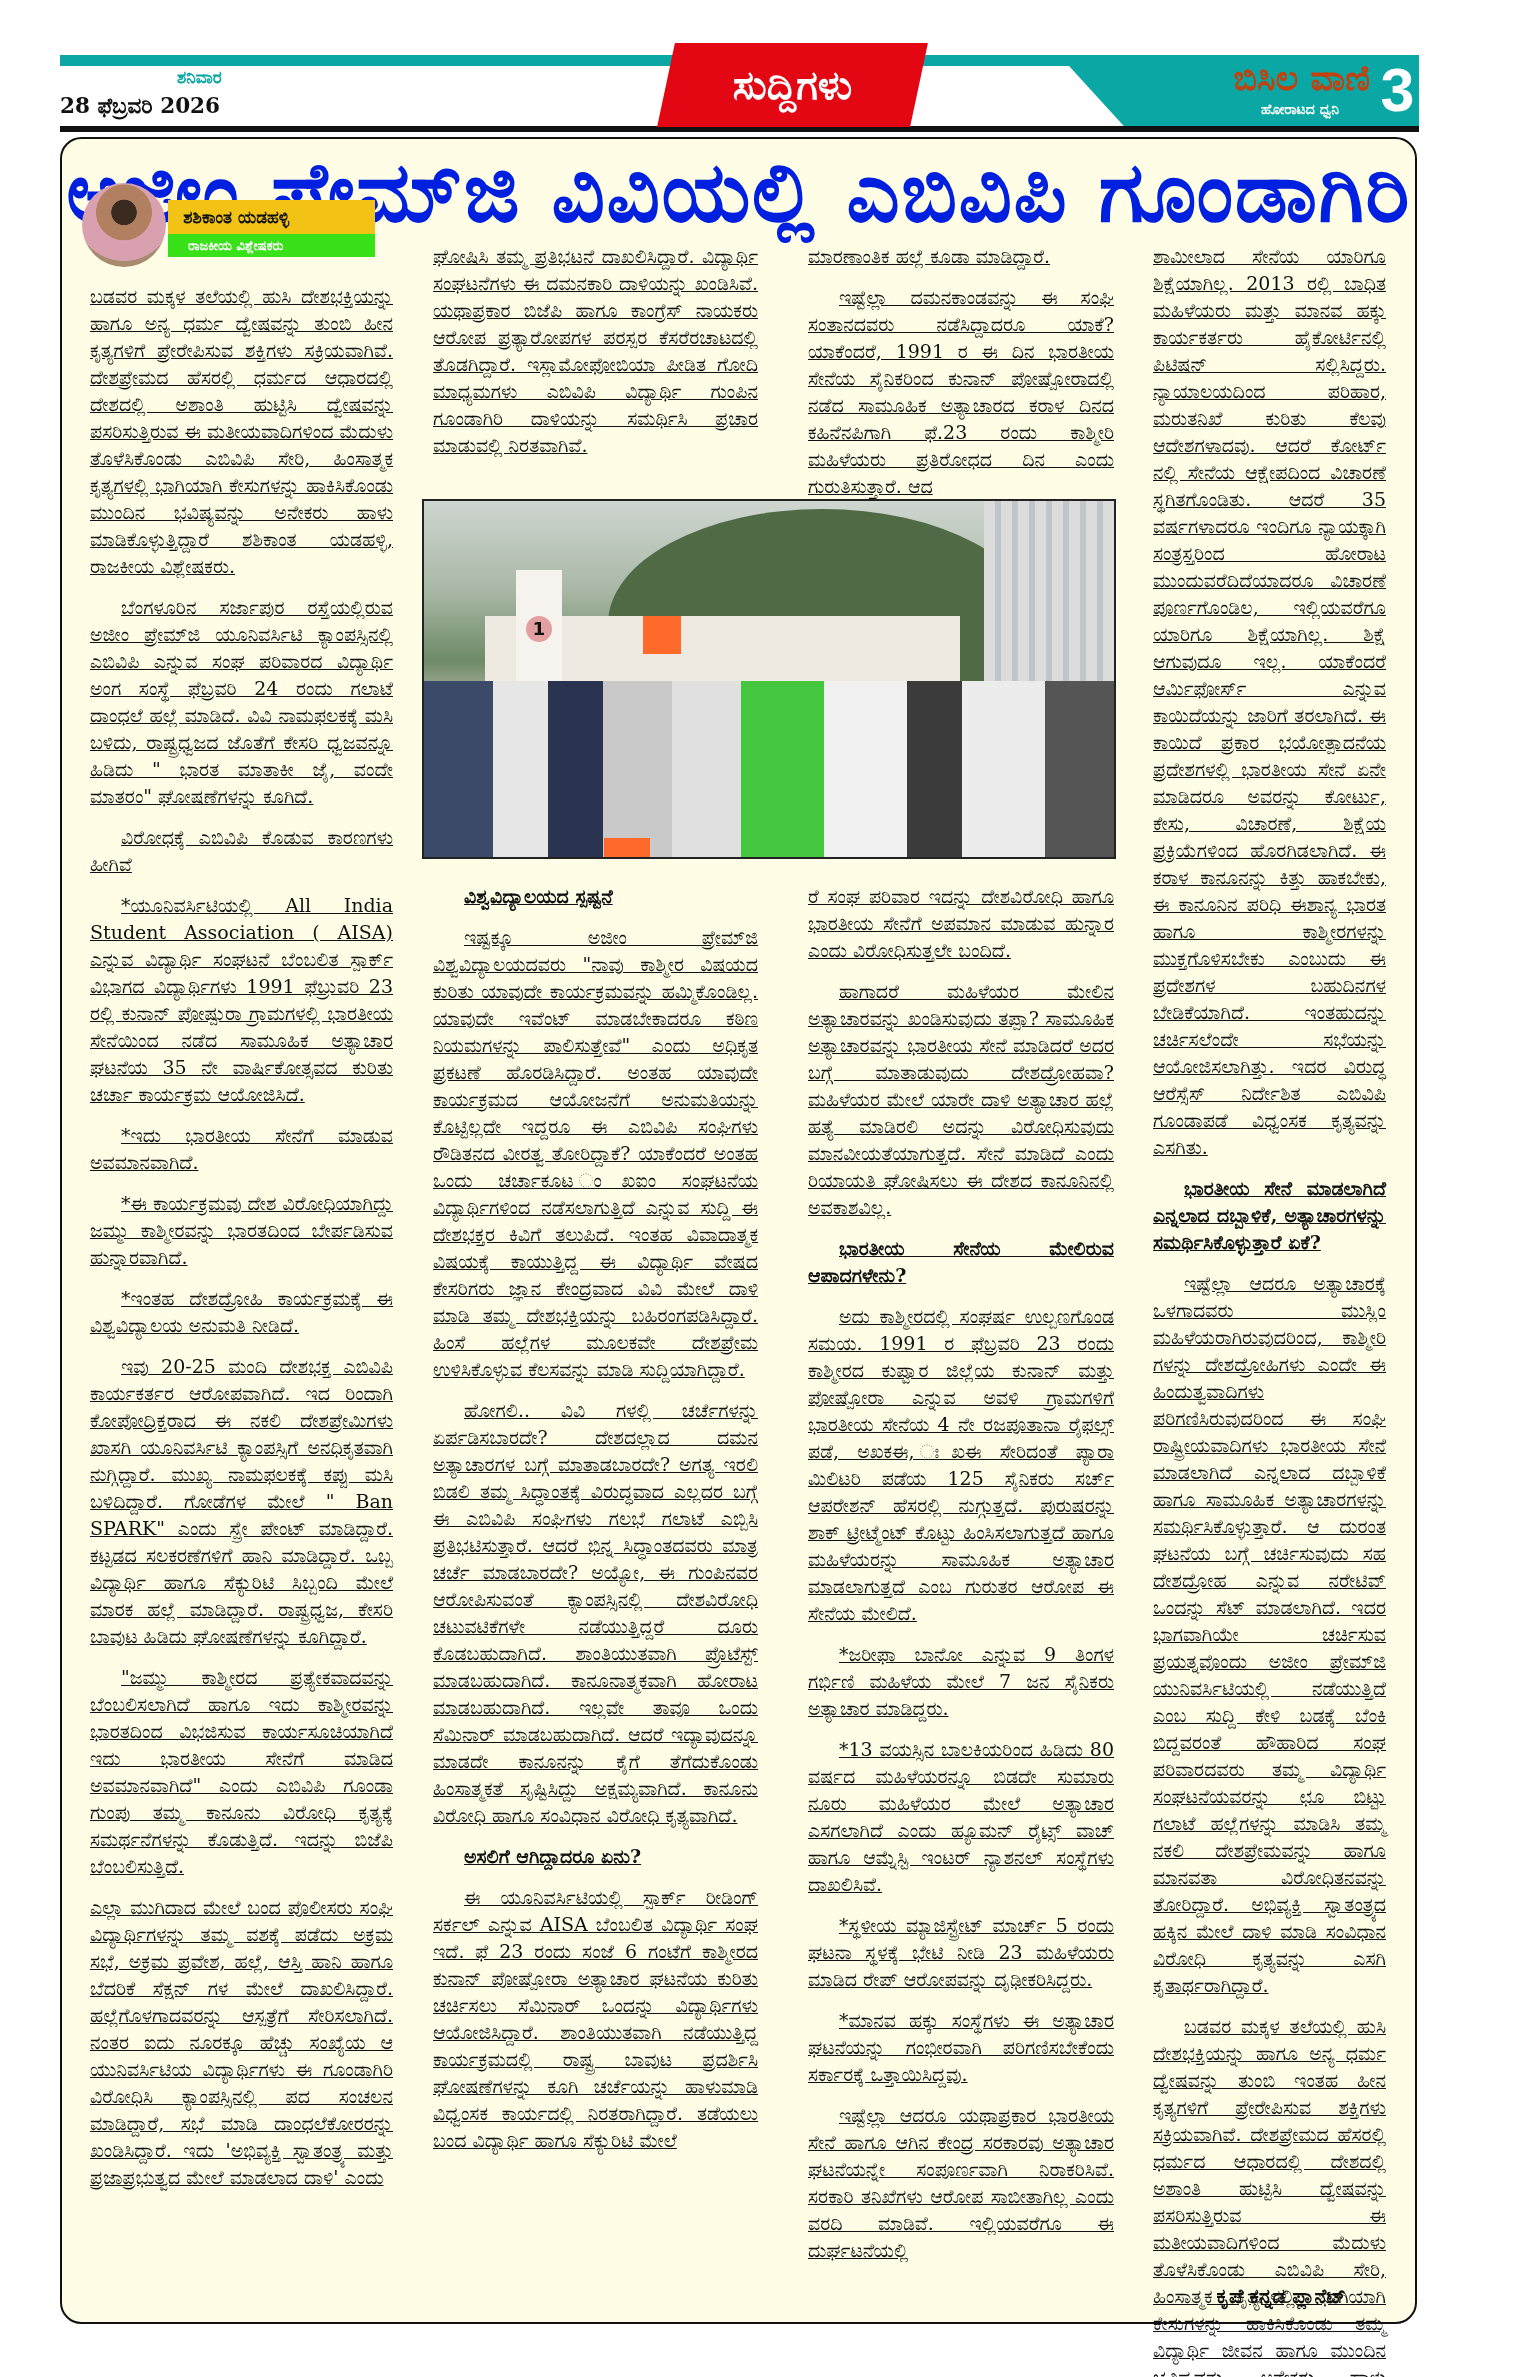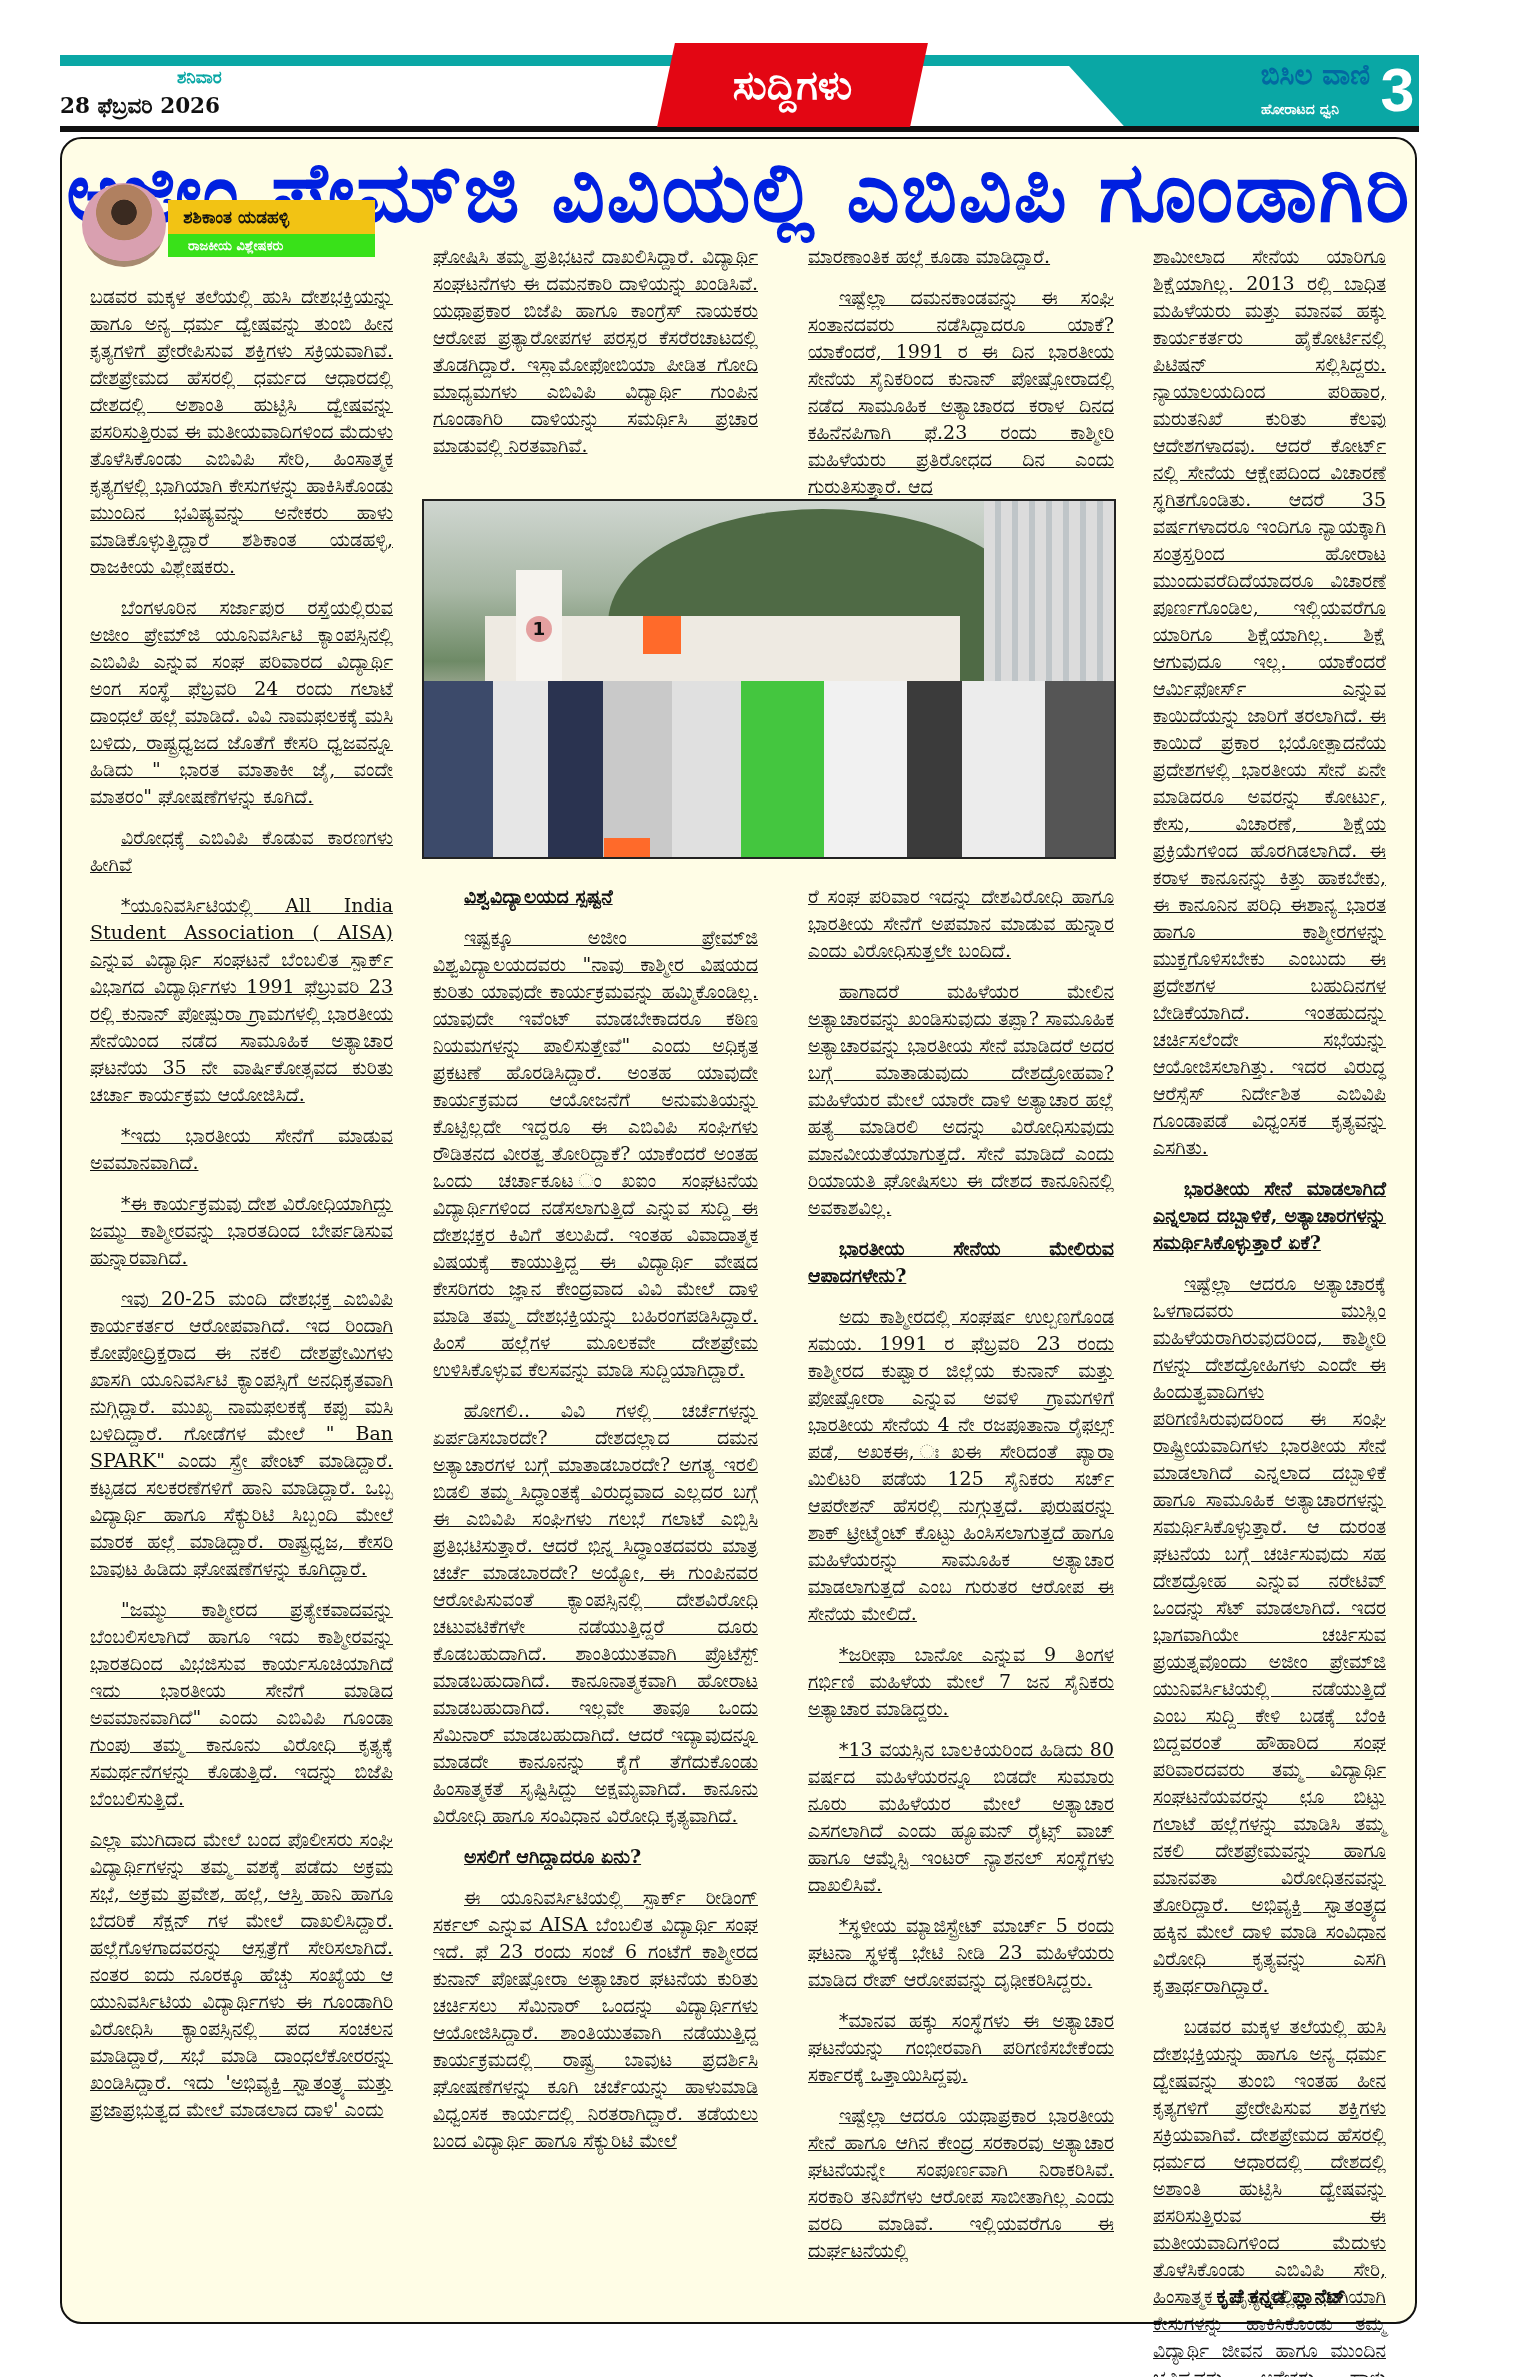--- a/index.html
+++ b/index.html
@@ -6,21 +6,21 @@
   body { width:1540px; height:2377px; position:relative; overflow:hidden; font-family:"DejaVu Sans", sans-serif; color:#111; }
   
   .mast { position:absolute; left:60px; top:55px; width:1359px; height:77px; }
   .mast-teal { position:absolute; left:0; top:0; width:1359px; height:10.7px; background:#0aa7a5; }
   .mast-black { position:absolute; left:0; bottom:0; width:1359px; height:6.1px; background:#111; }
   .mast-day { position:absolute; left:117px; top:12.3px; font-size:17px; font-weight:bold; color:#0aa7a5; }
   .mast-date { position:absolute; left:0; top:38px; font-family:"DejaVu Serif", serif; font-size:21.5px; font-weight:bold; color:#111; }
   .section-tag { position:absolute; left:606px; top:-12.3px; width:253px; height:84px; background:#e30613; transform:skewX(-12deg); }
   .section-tag span { display:block; transform:skewX(12deg); text-align:center; color:#fff; font-size:40px; font-weight:bold; line-height:84px; }
   .logo-box { position:absolute; right:0; top:0; width:360px; height:71px; background:#0aa7a5; clip-path:polygon(0 0,100% 0,100% 100%,18% 100%); }
-  .logo-title { position:absolute; right:49px; top:3.1px; font-size:28px; font-weight:bold; color:#0369a1;margin-left:24px; }
+  .logo-title { position:absolute; right:49px; top:3.1px; font-size:35px; font-weight:bold; color:#c2410c;margin-left:24px; }
   .logo-tag { position:absolute; right:80px; top:46px; font-size:14px; font-weight:bold; color:#fff; }
   .logo-page { position:absolute; right:4.6px; top:0; font-size:61px; font-weight:bold; color:#fff; font-family:"Liberation Sans", sans-serif; line-height:71px; }
   
   .box { position:absolute; left:60px; top:137px; width:1357px; height:2187px; background:#fffde6; border:2.3px solid #111; border-radius:21.5px; box-sizing:border-box; }
   .headline { position:absolute; left:0; top:4.6px; width:100%; text-align:center; font-size:83px; font-weight:bold; color:#0020e0; letter-spacing:1.5px; }
   .col { position:absolute; top:90px; font-family:"DejaVu Serif", serif; font-size:19px; line-height:27px; text-align:justify; color:#111; }
   .col p { margin:14px; text-indent:31px;text-decoration:underline; }
   .col p.noindent { text-indent:0; }
   .col p.sub { font-weight:bold; }
   .c1 { left:14px; width:331px; top:130px; }
@@ -73,20 +73,21 @@
     <div class="author-role">ರಾಜಕೀಯ ವಿಶ್ಲೇಷಕರು</div>
   </div>
 
   <div class="col c1">
       <p class="noindent">ಬಡವರ ಮಕ್ಕಳ ತಲೆಯಲ್ಲಿ ಹುಸಿ ದೇಶಭಕ್ತಿಯನ್ನು ಹಾಗೂ ಅನ್ಯ ಧರ್ಮ ದ್ವೇಷವನ್ನು ತುಂಬಿ ಹೀನ ಕೃತ್ಯಗಳಿಗೆ ಪ್ರೇರೇಪಿಸುವ ಶಕ್ತಿಗಳು ಸಕ್ರಿಯವಾಗಿವೆ. ದೇಶಪ್ರೇಮದ ಹೆಸರಲ್ಲಿ ಧರ್ಮದ ಆಧಾರದಲ್ಲಿ ದೇಶದಲ್ಲಿ ಅಶಾಂತಿ ಹುಟ್ಟಿಸಿ ದ್ವೇಷವನ್ನು ಪಸರಿಸುತ್ತಿರುವ ಈ ಮತೀಯವಾದಿಗಳಿಂದ ಮೆದುಳು ತೊಳೆಸಿಕೊಂಡು ಎಬಿವಿಪಿ ಸೇರಿ, ಹಿಂಸಾತ್ಮಕ ಕೃತ್ಯಗಳಲ್ಲಿ ಭಾಗಿಯಾಗಿ ಕೇಸುಗಳನ್ನು ಹಾಕಿಸಿಕೊಂಡು ಮುಂದಿನ ಭವಿಷ್ಯವನ್ನು ಅನೇಕರು ಹಾಳು ಮಾಡಿಕೊಳ್ಳುತ್ತಿದ್ದಾರೆ ಶಶಿಕಾಂತ ಯಡಹಳ್ಳಿ, ರಾಜಕೀಯ ವಿಶ್ಲೇಷಕರು.</p>
       <p>ಬೆಂಗಳೂರಿನ ಸರ್ಜಾಪುರ ರಸ್ತೆಯಲ್ಲಿರುವ ಅಜೀಂ ಪ್ರೇಮ್‌ಜಿ ಯೂನಿವರ್ಸಿಟಿ ಕ್ಯಾಂಪಸ್ಸಿನಲ್ಲಿ ಎಬಿವಿಪಿ ಎನ್ನುವ ಸಂಘ ಪರಿವಾರದ ವಿದ್ಯಾರ್ಥಿ ಅಂಗ ಸಂಸ್ಥೆ ಫೆಬ್ರವರಿ 24 ರಂದು ಗಲಾಟೆ ದಾಂಧಲೆ ಹಲ್ಲೆ ಮಾಡಿದೆ. ವಿವಿ ನಾಮಫಲಕಕ್ಕೆ ಮಸಿ ಬಳಿದು, ರಾಷ್ಟ್ರಧ್ವಜದ ಜೊತೆಗೆ ಕೇಸರಿ ಧ್ವಜವನ್ನೂ ಹಿಡಿದು " ಭಾರತ ಮಾತಾಕೀ ಜೈ, ವಂದೇ ಮಾತರಂ" ಘೋಷಣೆಗಳನ್ನು ಕೂಗಿದೆ.</p>
       <p>ವಿರೋಧಕ್ಕೆ ಎಬಿವಿಪಿ ಕೊಡುವ ಕಾರಣಗಳು ಹೀಗಿವೆ</p>
       <p>*ಯೂನಿವರ್ಸಿಟಿಯಲ್ಲಿ All India Student Association ( AISA) ಎನ್ನುವ ವಿದ್ಯಾರ್ಥಿ ಸಂಘಟನೆ ಬೆಂಬಲಿತ ಸ್ಪಾರ್ಕ್ ವಿಭಾಗದ ವಿದ್ಯಾರ್ಥಿಗಳು 1991 ಫೆಬ್ರುವರಿ 23 ರಲ್ಲಿ ಕುನಾನ್ ಪೋಷ್ಪುರಾ ಗ್ರಾಮಗಳಲ್ಲಿ ಭಾರತೀಯ ಸೇನೆಯಿಂದ ನಡೆದ ಸಾಮೂಹಿಕ ಅತ್ಯಾಚಾರ ಘಟನೆಯ 35 ನೇ ವಾರ್ಷಿಕೋತ್ಸವದ ಕುರಿತು ಚರ್ಚಾ ಕಾರ್ಯಕ್ರಮ ಆಯೋಜಿಸಿದೆ.</p>
       <p>*ಇದು ಭಾರತೀಯ ಸೇನೆಗೆ ಮಾಡುವ ಅವಮಾನವಾಗಿದೆ.</p>
       <p>*ಈ ಕಾರ್ಯಕ್ರಮವು ದೇಶ ವಿರೋಧಿಯಾಗಿದ್ದು ಜಮ್ಮು ಕಾಶ್ಮೀರವನ್ನು ಭಾರತದಿಂದ ಬೇರ್ಪಡಿಸುವ ಹುನ್ನಾರವಾಗಿದೆ.</p>
+      <p>*ಇಂತಹ ದೇಶದ್ರೋಹಿ ಕಾರ್ಯಕ್ರಮಕ್ಕೆ ಈ ವಿಶ್ವವಿದ್ಯಾಲಯ ಅನುಮತಿ ನೀಡಿದೆ.</p>
       <p>ಇವು 20-25 ಮಂದಿ ದೇಶಭಕ್ತ ಎಬಿವಿಪಿ ಕಾರ್ಯಕರ್ತರ ಆರೋಪವಾಗಿದೆ. ಇದ ರಿಂದಾಗಿ ಕೋಪೋದ್ರಿಕ್ತರಾದ ಈ ನಕಲಿ ದೇಶಪ್ರೇಮಿಗಳು ಖಾಸಗಿ ಯೂನಿವರ್ಸಿಟಿ ಕ್ಯಾಂಪಸ್ಸಿಗೆ ಅನಧಿಕೃತವಾಗಿ ನುಗ್ಗಿದ್ದಾರೆ. ಮುಖ್ಯ ನಾಮಫಲಕಕ್ಕೆ ಕಪ್ಪು ಮಸಿ ಬಳಿದಿದ್ದಾರೆ. ಗೋಡೆಗಳ ಮೇಲೆ " Ban SPARK" ಎಂದು ಸ್ಪ್ರೇ ಪೇಂಟ್ ಮಾಡಿದ್ದಾರೆ. ಕಟ್ಟಡದ ಸಲಕರಣೆಗಳಿಗೆ ಹಾನಿ ಮಾಡಿದ್ದಾರೆ. ಒಬ್ಬ ವಿದ್ಯಾರ್ಥಿ ಹಾಗೂ ಸೆಕ್ಯುರಿಟಿ ಸಿಬ್ಬಂದಿ ಮೇಲೆ ಮಾರಕ ಹಲ್ಲೆ ಮಾಡಿದ್ದಾರೆ. ರಾಷ್ಟ್ರಧ್ವಜ, ಕೇಸರಿ ಬಾವುಟ ಹಿಡಿದು ಘೋಷಣೆಗಳನ್ನು ಕೂಗಿದ್ದಾರೆ.</p>
       <p>"ಜಮ್ಮು ಕಾಶ್ಮೀರದ ಪ್ರತ್ಯೇಕವಾದವನ್ನು ಬೆಂಬಲಿಸಲಾಗಿದೆ ಹಾಗೂ ಇದು ಕಾಶ್ಮೀರವನ್ನು ಭಾರತದಿಂದ ವಿಭಜಿಸುವ ಕಾರ್ಯಸೂಚಿಯಾಗಿದೆ ಇದು ಭಾರತೀಯ ಸೇನೆಗೆ ಮಾಡಿದ ಅವಮಾನವಾಗಿದೆ" ಎಂದು ಎಬಿವಿಪಿ ಗೂಂಡಾ ಗುಂಪು ತಮ್ಮ ಕಾನೂನು ವಿರೋಧಿ ಕೃತ್ಯಕ್ಕೆ ಸಮರ್ಥನೆಗಳನ್ನು ಕೊಡುತ್ತಿದೆ. ಇದನ್ನು ಬಿಜೆಪಿ ಬೆಂಬಲಿಸುತ್ತಿದೆ.</p>
       <p class="noindent">ಎಲ್ಲಾ ಮುಗಿದಾದ ಮೇಲೆ ಬಂದ ಪೊಲೀಸರು ಸಂಘಿ ವಿದ್ಯಾರ್ಥಿಗಳನ್ನು ತಮ್ಮ ವಶಕ್ಕೆ ಪಡೆದು ಅಕ್ರಮ ಸಭೆ, ಅಕ್ರಮ ಪ್ರವೇಶ, ಹಲ್ಲೆ, ಆಸ್ತಿ ಹಾನಿ ಹಾಗೂ ಬೆದರಿಕೆ ಸೆಕ್ಷನ್ ಗಳ ಮೇಲೆ ದಾಖಲಿಸಿದ್ದಾರೆ. ಹಲ್ಲೆಗೊಳಗಾದವರನ್ನು ಆಸ್ಪತ್ರೆಗೆ ಸೇರಿಸಲಾಗಿದೆ. ನಂತರ ಐದು ನೂರಕ್ಕೂ ಹೆಚ್ಚು ಸಂಖ್ಯೆಯ ಆ ಯುನಿವರ್ಸಿಟಿಯ ವಿದ್ಯಾರ್ಥಿಗಳು ಈ ಗೂಂಡಾಗಿರಿ ವಿರೋಧಿಸಿ ಕ್ಯಾಂಪಸ್ಸಿನಲ್ಲಿ ಪದ ಸಂಚಲನ ಮಾಡಿದ್ದಾರೆ, ಸಭೆ ಮಾಡಿ ದಾಂಧಲೆಕೋರರನ್ನು ಖಂಡಿಸಿದ್ದಾರೆ. ಇದು 'ಅಭಿವ್ಯಕ್ತಿ ಸ್ವಾತಂತ್ರ್ಯ ಮತ್ತು ಪ್ರಜಾಪ್ರಭುತ್ವದ ಮೇಲೆ ಮಾಡಲಾದ ದಾಳಿ' ಎಂದು</p>
     </div>
   <div class="col c2">
       <p class="noindent">ಘೋಷಿಸಿ ತಮ್ಮ ಪ್ರತಿಭಟನೆ ದಾಖಲಿಸಿದ್ದಾರೆ. ವಿದ್ಯಾರ್ಥಿ ಸಂಘಟನೆಗಳು ಈ ದಮನಕಾರಿ ದಾಳಿಯನ್ನು ಖಂಡಿಸಿವೆ. ಯಥಾಪ್ರಕಾರ ಬಿಜೆಪಿ ಹಾಗೂ ಕಾಂಗ್ರೆಸ್ ನಾಯಕರು ಆರೋಪ ಪ್ರತ್ಯಾರೋಪಗಳ ಪರಸ್ಪರ ಕೆಸರೆರಚಾಟದಲ್ಲಿ ತೊಡಗಿದ್ದಾರೆ. ಇಸ್ಲಾಮೋಫೋಬಿಯಾ ಪೀಡಿತ ಗೋದಿ ಮಾಧ್ಯಮಗಳು ಎಬಿವಿಪಿ ವಿದ್ಯಾರ್ಥಿ ಗುಂಪಿನ ಗೂಂಡಾಗಿರಿ ದಾಳಿಯನ್ನು ಸಮರ್ಥಿಸಿ ಪ್ರಚಾರ ಮಾಡುವಲ್ಲಿ ನಿರತವಾಗಿವೆ.</p>
     </div>
   <div class="col c3">
       <p class="noindent">ಮಾರಣಾಂತಿಕ ಹಲ್ಲೆ ಕೂಡಾ ಮಾಡಿದ್ದಾರೆ.</p>
       <p>ಇಷ್ಟೆಲ್ಲಾ ದಮನಕಾಂಡವನ್ನು ಈ ಸಂಘಿ ಸಂತಾನದವರು ನಡೆಸಿದ್ದಾದರೂ ಯಾಕೆ? ಯಾಕೆಂದರೆ, 1991 ರ ಈ ದಿನ ಭಾರತೀಯ ಸೇನೆಯ ಸೈನಿಕರಿಂದ ಕುನಾನ್ ಪೋಷ್ಪೋರಾದಲ್ಲಿ ನಡೆದ ಸಾಮೂಹಿಕ ಅತ್ಯಾಚಾರದ ಕರಾಳ ದಿನದ ಕಹಿನೆನಪಿಗಾಗಿ ಫೆ.23 ರಂದು ಕಾಶ್ಮೀರಿ ಮಹಿಳೆಯರು ಪ್ರತಿರೋಧದ ದಿನ ಎಂದು ಗುರುತಿಸುತ್ತಾರೆ. ಆದ</p>

